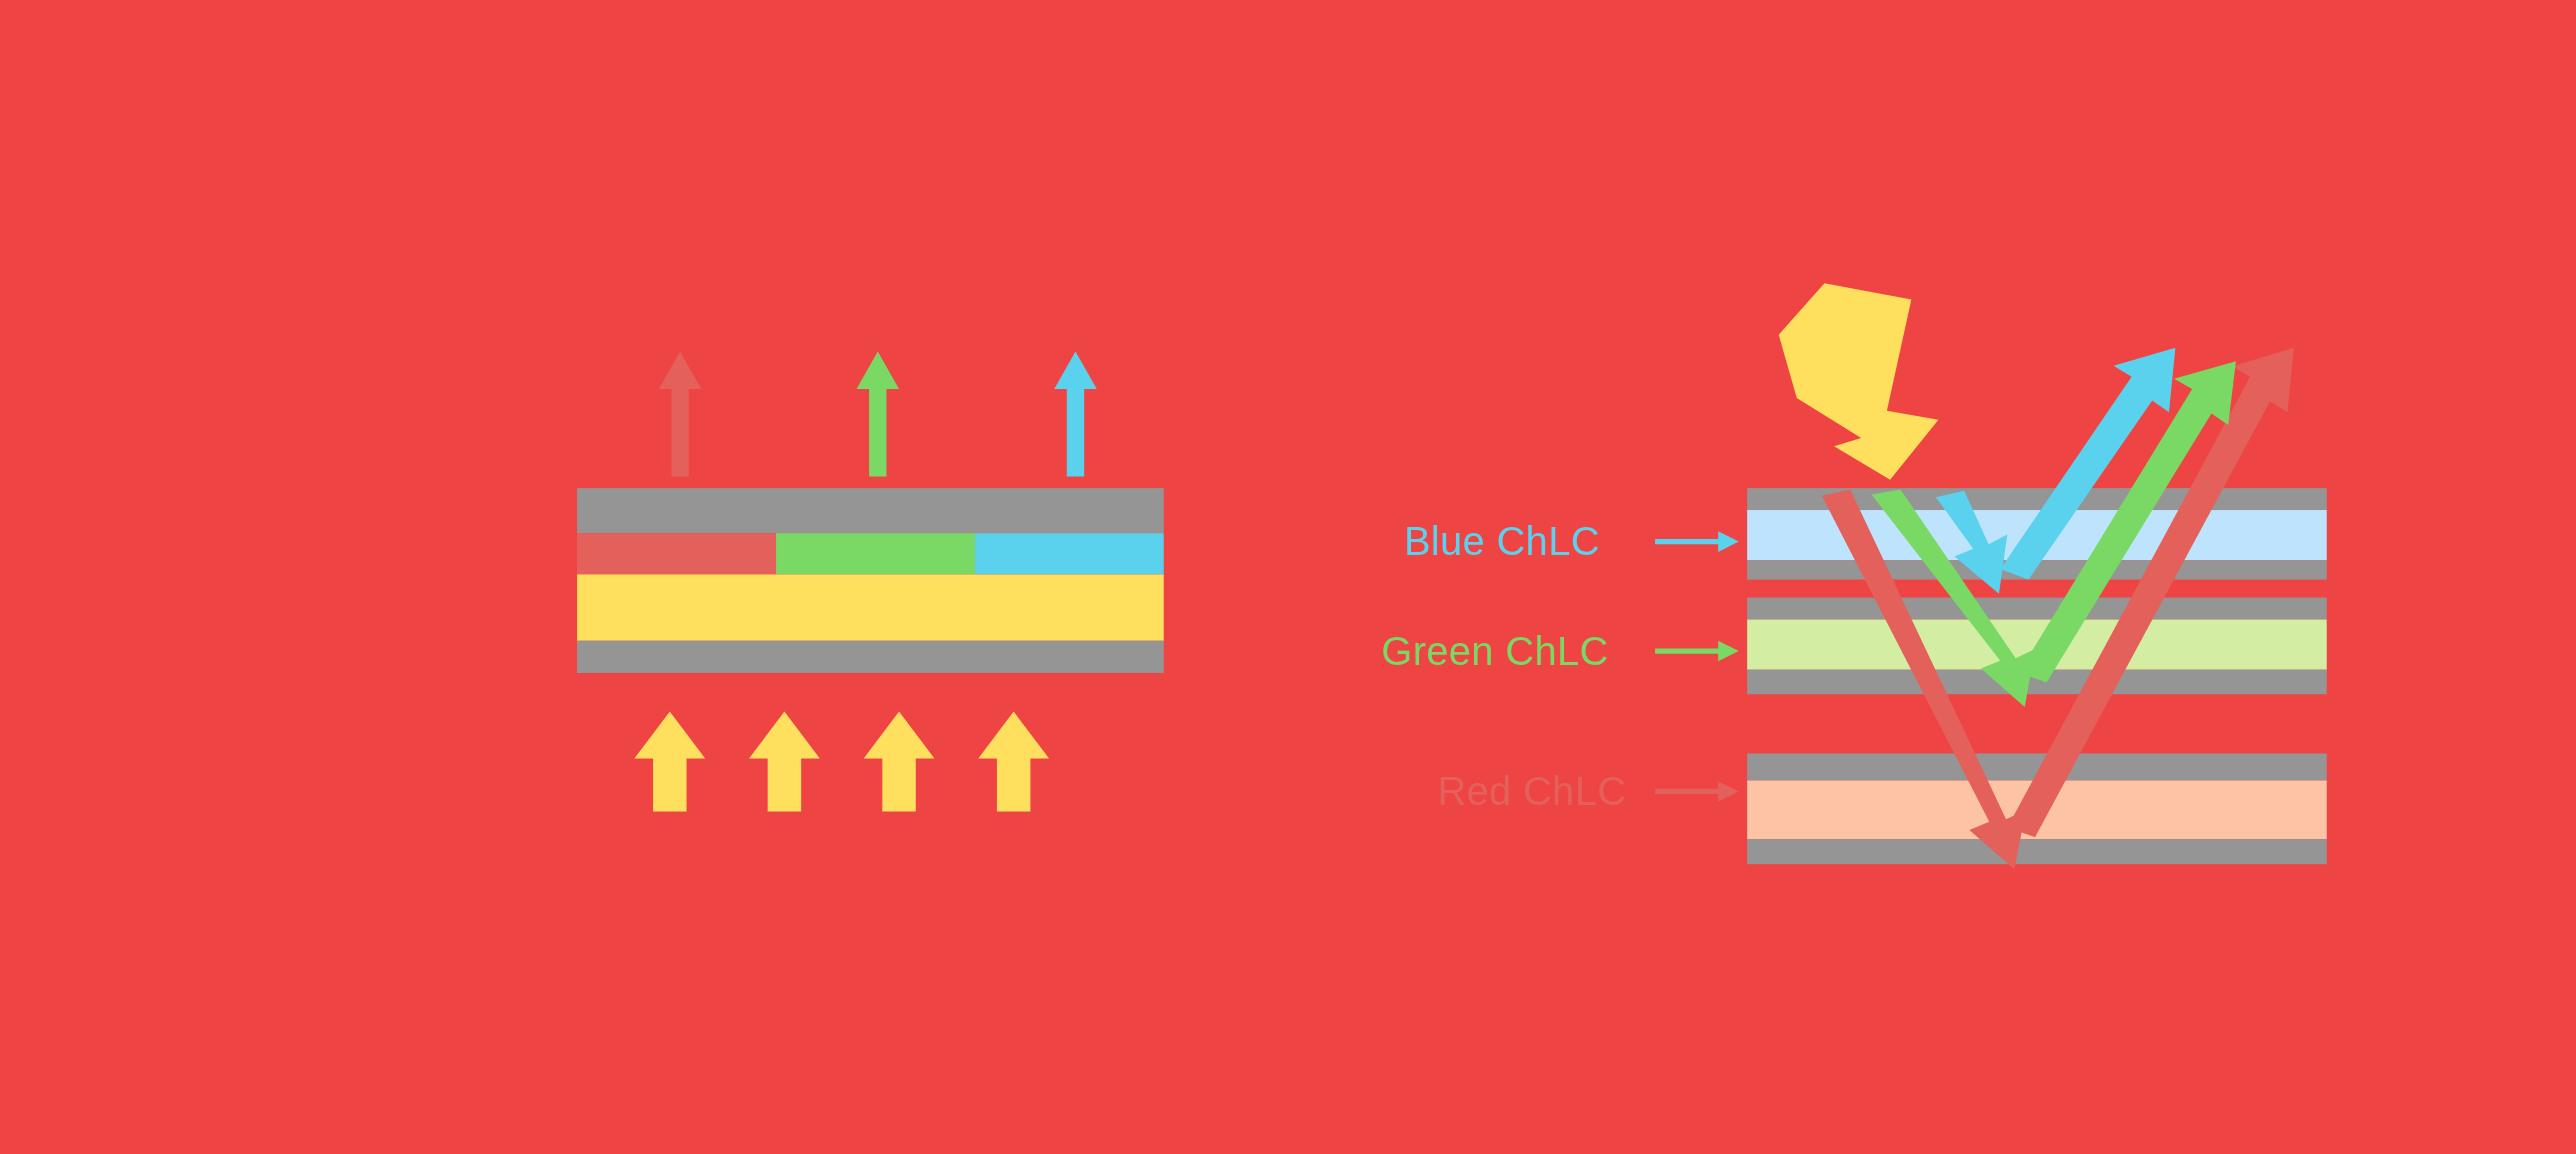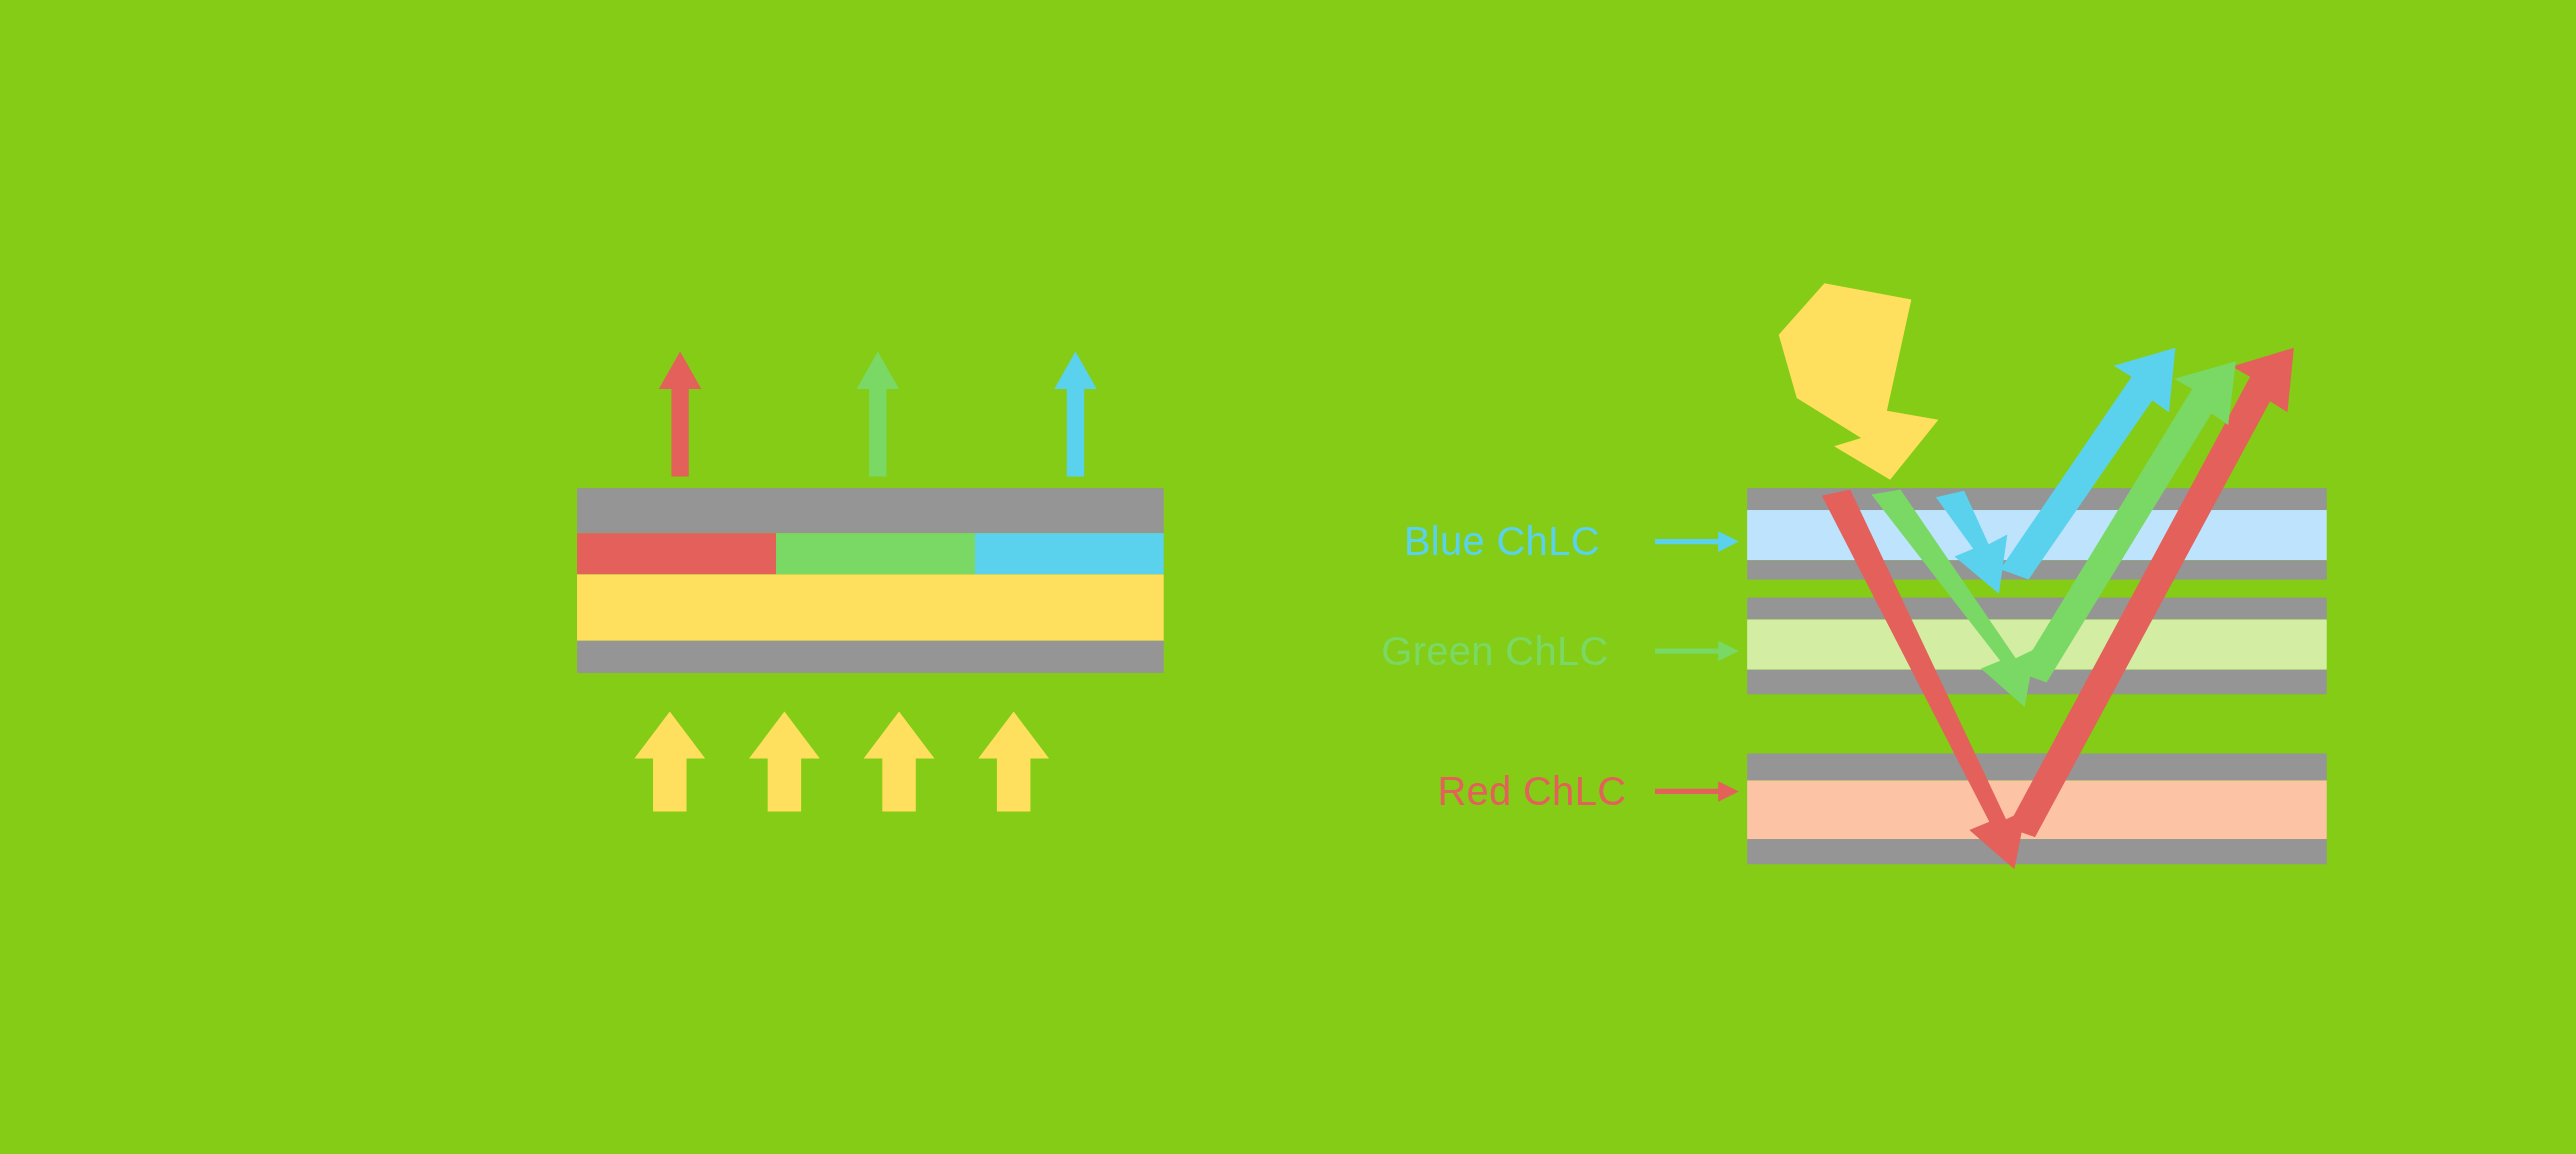--- a/index.html
+++ b/index.html
@@ -1,18 +1,18 @@
 <!DOCTYPE html>
 <html style="font-size:10.3px"><head>
 <meta charset="utf-8">
 <title>ChLC Stack Diagram</title>
 <style>
   html,body{margin:0;padding:0;background:#ffffff;}
   body{width:2576px;height:1154px;font-family:"Liberation Sans",sans-serif;overflow:hidden;position:relative;}
-  #stage{position:absolute;left:0;top:0;width:2576px;height:1154px;background:#84cc16;}
+  #stage{position:absolute;left:0;top:0;width:2576px;height:1154px;background:#ef4444;}
   #stage svg{position:absolute;left:0;top:0;}
   .lbl{font-family:"Liberation Sans",sans-serif;font-weight:400;font-size:62px;letter-spacing:0.5px;}
 </style>
 </head>
 <body>
 
 <div id="stage">
   <svg width="2576" height="1154" viewBox="0 0 4000 1792" xmlns="http://www.w3.org/2000/svg">
 
     <g>

